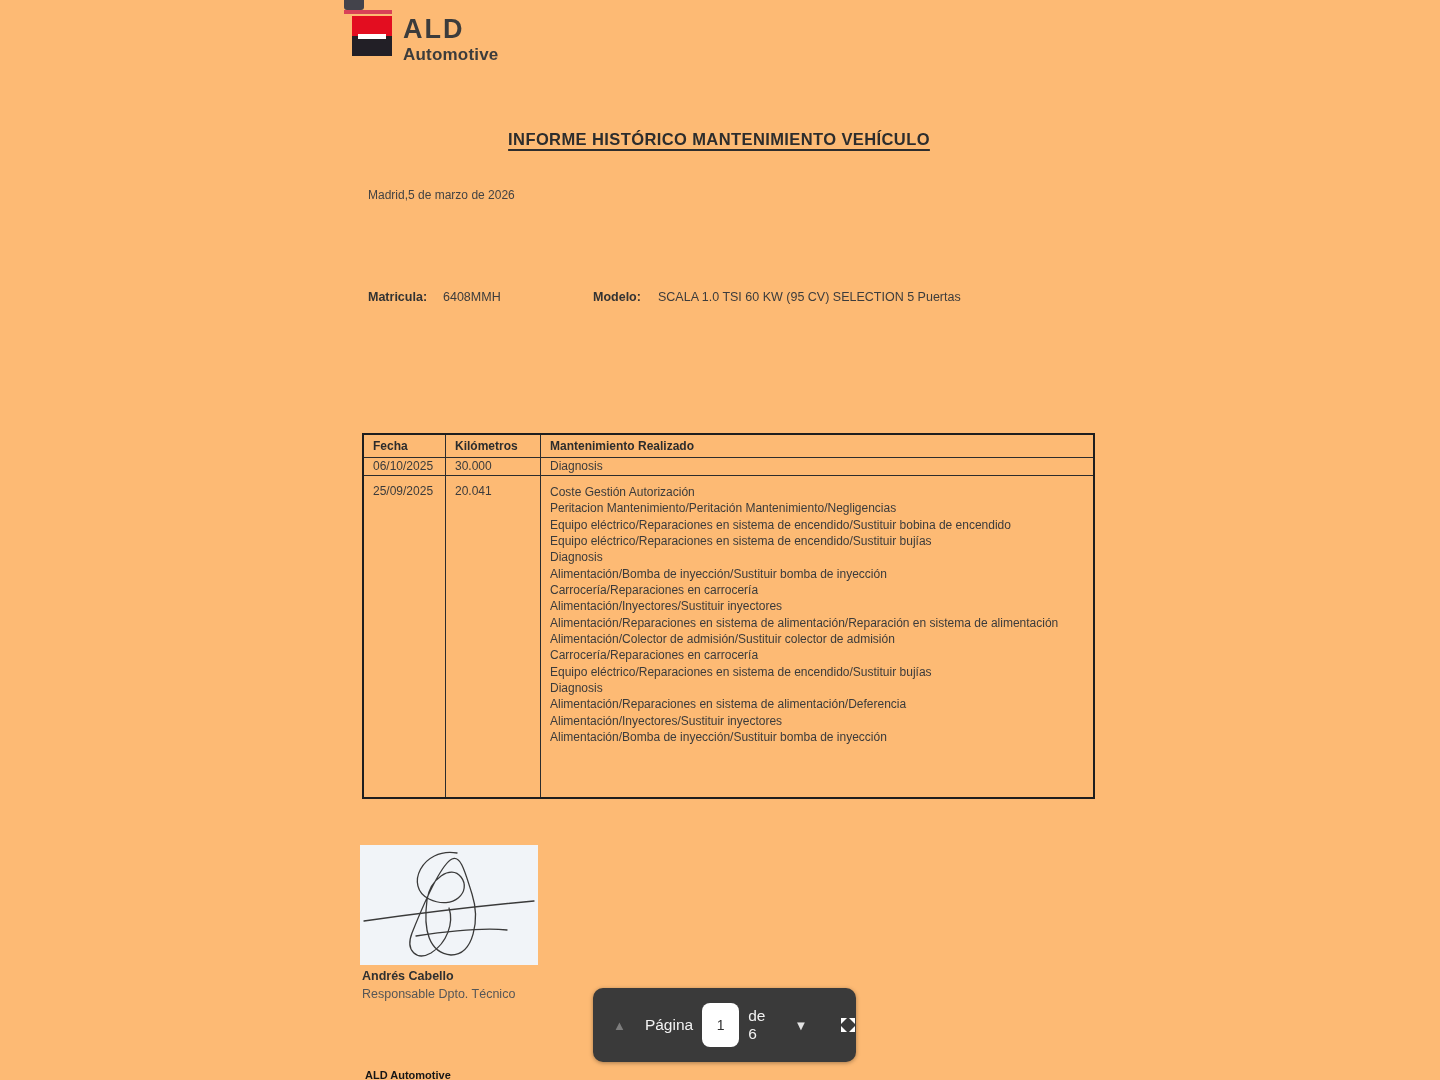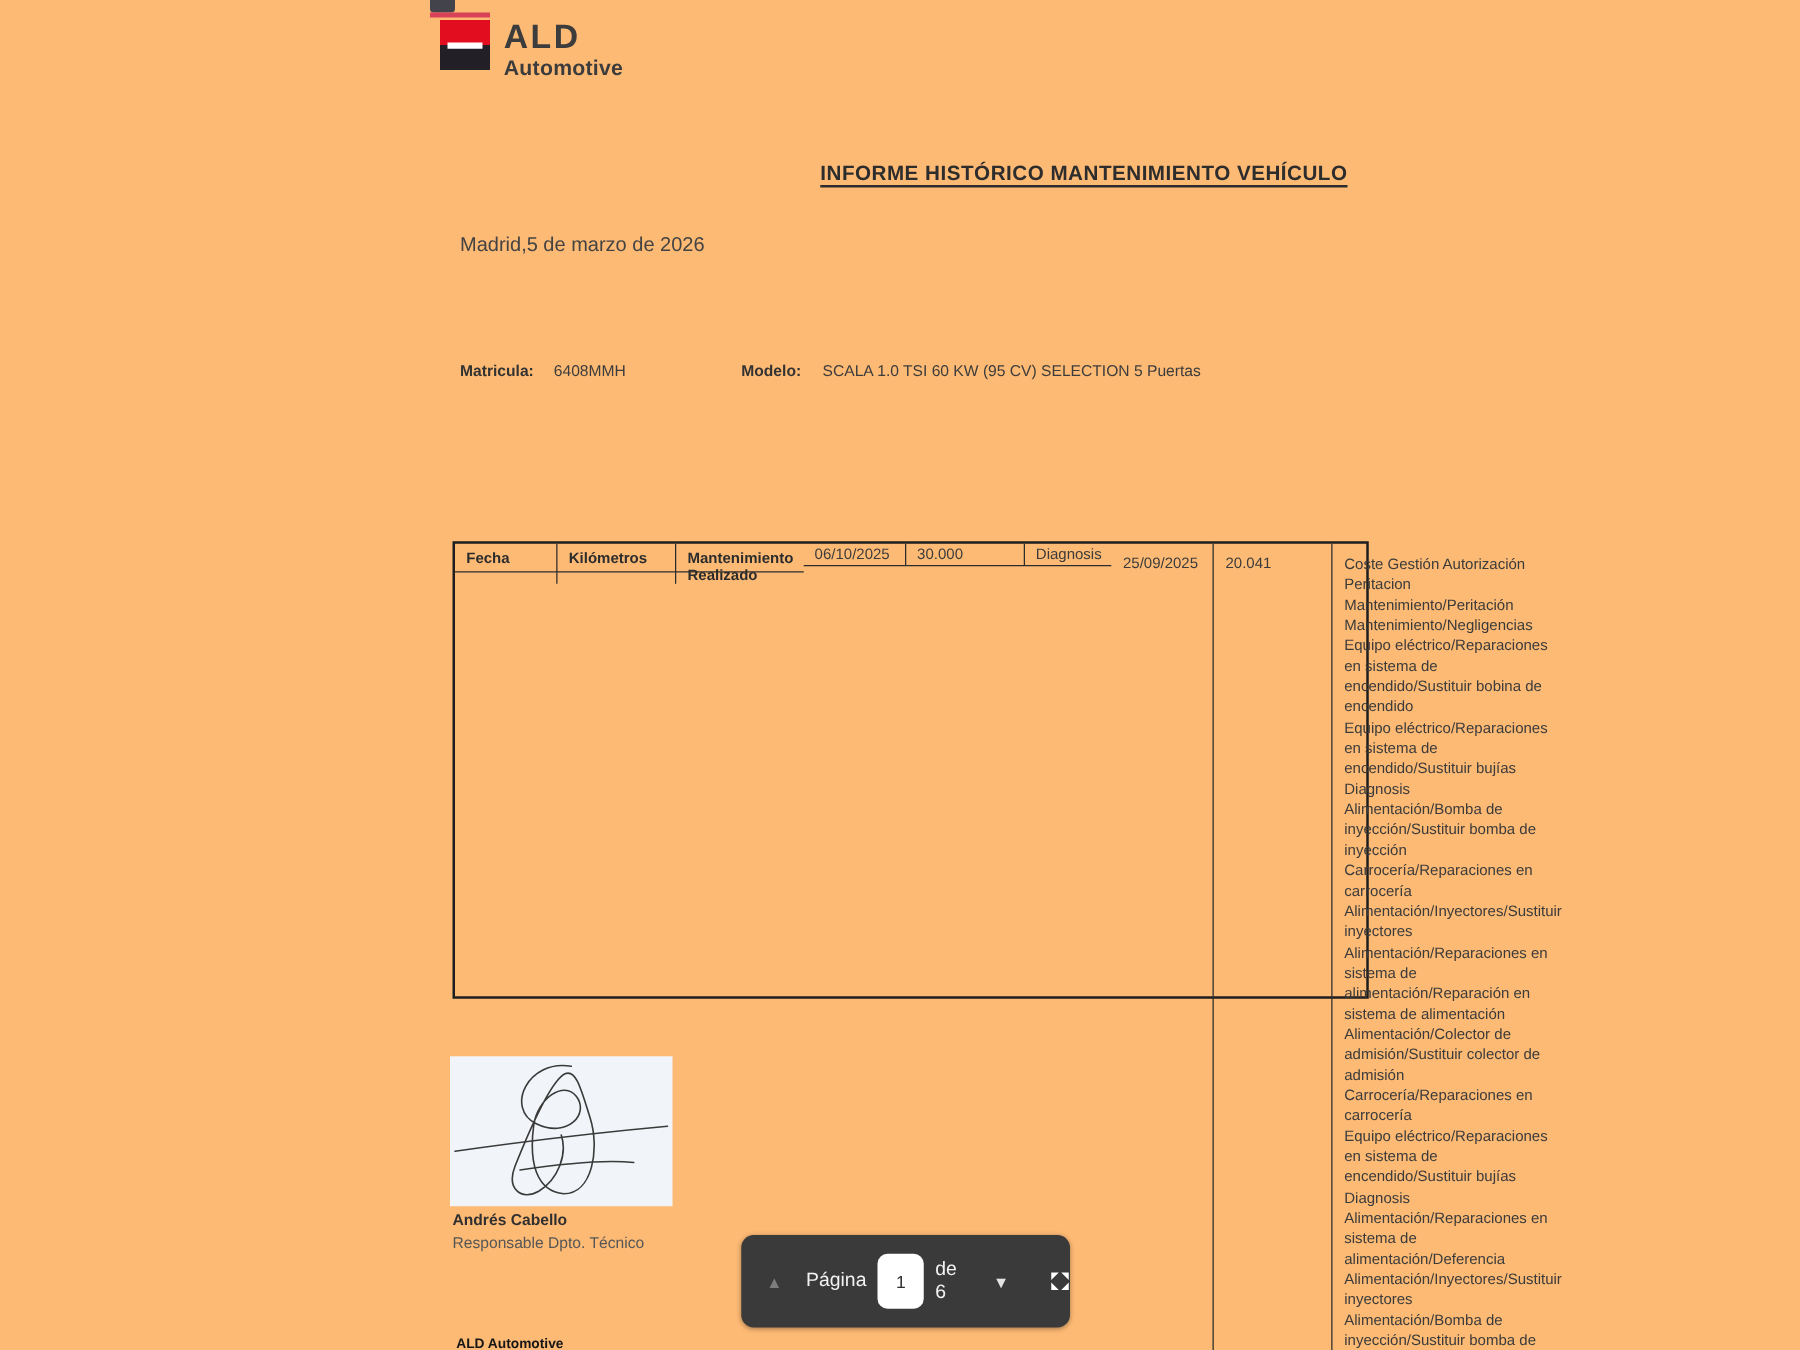--- a/index.html
+++ b/index.html
@@ -14,35 +14,35 @@
   .logo{position:absolute;left:352px;top:16px;display:flex;gap:11px;}
   .logo-square{position:relative;width:40px;height:40px;}
   .logo-square .red{position:absolute;left:0;top:0;width:40px;height:20px;background:#e30d20;}
   .logo-square .blk{position:absolute;left:0;top:20px;width:40px;height:20px;background:#221f26;}
   .logo-square .bar{position:absolute;left:6px;top:17.5px;width:28px;height:5px;background:#ffffff;}
   .logo-text{display:flex;flex-direction:column;justify-content:center;line-height:1;}
   .logo-ald{font-size:27px;font-weight:bold;color:#3c3c3c;letter-spacing:2px;}
   .logo-sub{font-size:17px;font-weight:600;color:#3c3c3c;margin-top:3px;letter-spacing:0.2px;}
 
   
-  .doc-title{position:absolute;left:360px;top:130px;width:718px;text-align:right;
+  .doc-title{position:absolute;left:360px;top:130px;width:718px;text-align:center;
              font-size:16.5px;font-weight:bold;color:#2d2d2d;letter-spacing:0.4px;
              text-decoration:underline;text-decoration-thickness:2px;text-underline-offset:4px;}
-  .dateline{position:absolute;left:368px;top:188px;font-size:16px;color:#434343;}
+  .dateline{position:absolute;left:368px;top:188px;font-size:12px;color:#434343;}
 
   .fields{position:absolute;left:368px;top:290px;font-size:12.5px;color:#3c3c3c;}
   .fields .lbl{font-weight:bold;color:#333;}
   .f-mat-l{position:absolute;left:0;top:0;text-align:right;}
   .f-mat-v{position:absolute;left:75px;top:0;}
   .f-mod-l{position:absolute;left:225px;top:0;}
   .f-mod-v{position:absolute;left:290px;top:0;white-space:nowrap;}
 
   
   .mnt-table{position:absolute;left:362px;top:433px;width:733px;height:366px;
-             border:2px solid #1e1e1e;box-sizing:border-box;display:flex;flex-direction:row;
+             border:2px solid #1e1e1e;box-sizing:border-box;display:flex;flex-direction:column;
              font-size:12px;color:#3b3b3b;}
   .trow{display:grid;grid-template-columns:81px 95px 1fr;}
   .trow > div{box-sizing:border-box;padding:4px 8px 0 9px;}
   .trow > div:nth-child(2){border-left:1px solid #2c2c2c;}
   .trow > div:nth-child(3){border-left:1px solid #2c2c2c;}
   .thead{height:22px;border-bottom:1px solid #2c2c2c;font-weight:bold;color:#2c2c2c;}
   .trow.first{height:17px;border-bottom:1px solid #2c2c2c;}
   .trow.first > div{padding-top:1px;}
   .trow.big{flex:1;}
   .trow.big > div{padding-top:8px;}

